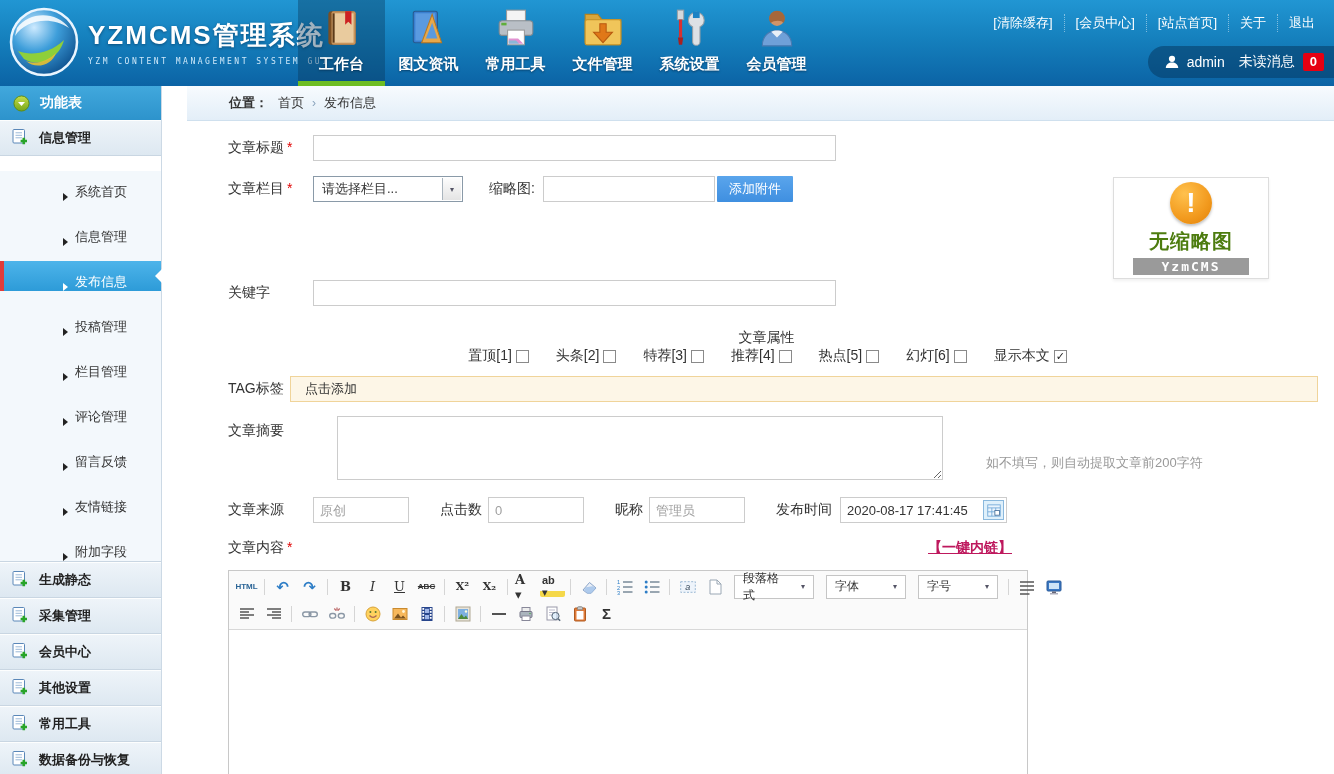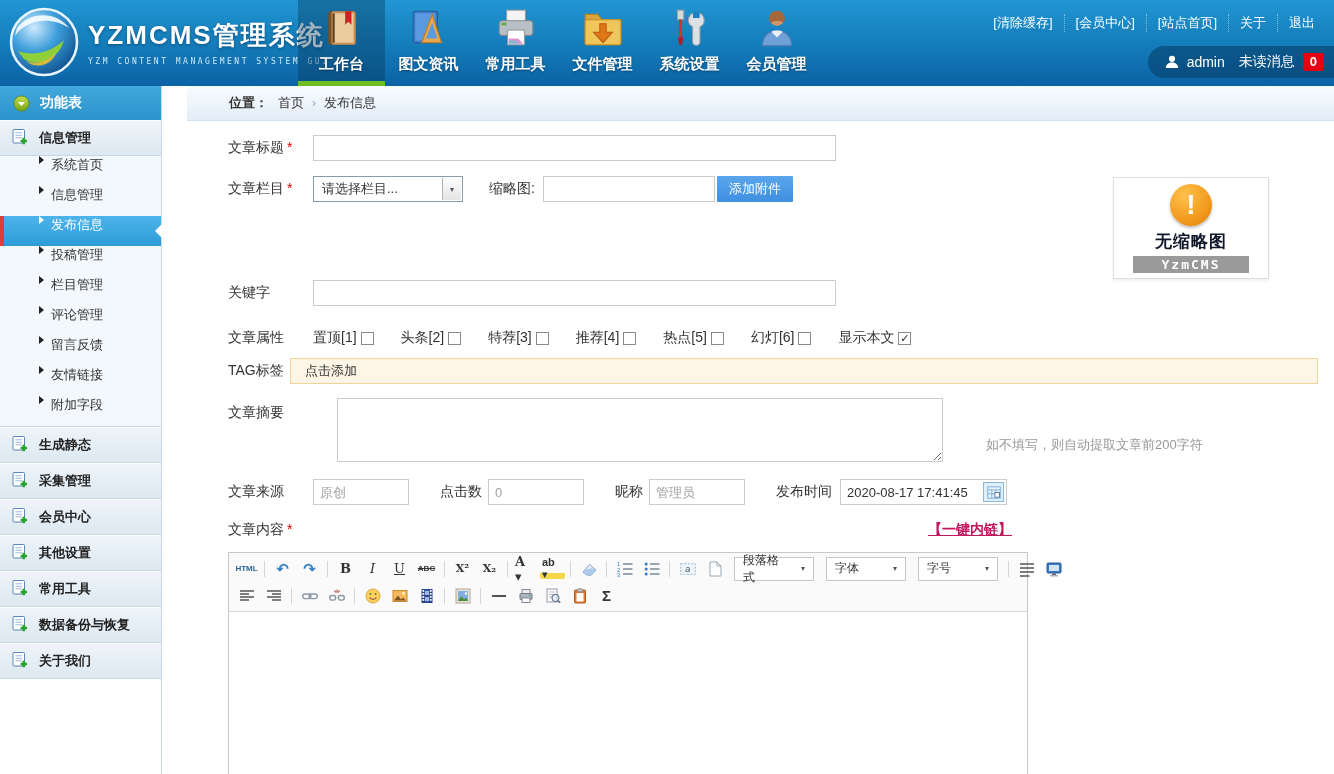--- a/index.html
+++ b/index.html
@@ -35,21 +35,21 @@
   .side-title{height:34px;background:linear-gradient(#41a8dd,#2d93cc);display:flex;align-items:center;
               padding-left:13px;cursor:pointer;}
   .side-title svg{width:17px;height:17px;}
   .side-title-label{color:#fff;font-weight:bold;font-size:14px;margin-left:10px;}
   .side-group{height:36px;box-sizing:border-box;background:linear-gradient(#eef4f9,#dde8f1);
               border-bottom:1px solid #c9d6e2;border-top:1px solid #fdfefe;
               display:flex;align-items:center;padding-left:11px;cursor:pointer;}
   .side-group svg{width:18px;height:18px;}
   .side-group-label{font-size:13px;font-weight:bold;color:#222;margin-left:10px;}
   .side-sub{background:#f3f8fc;border-bottom:1px solid #c9d6e2;}
-  .side-item{height:30px;display:flex;align-items:flex-start;padding-left:39px;cursor:pointer;position:relative;}
+  .side-item{height:30px;display:flex;align-items:flex-end;padding-left:63px;cursor:pointer;position:relative;margin-top:15px;}
   .side-item .tri{width:0;height:0;border-left:5px solid #222;border-top:4px solid transparent;
                   border-bottom:4px solid transparent;margin-right:7px;}
   .side-item-label{font-size:13px;color:#333;}
   .side-item.active{background:linear-gradient(#4db4ea,#2d9bd8);}
   .side-item.active .side-item-label{color:#fff;}
   .side-item.active .tri{border-left-color:#fff;}
   .side-item.active::before{content:"";position:absolute;left:0;top:0;bottom:0;width:4px;background:#e03c3a;}
   .side-item.active::after{content:"";position:absolute;right:-1px;top:50%;margin-top:-7px;
                   border:7px solid transparent;border-right:7px solid #fff;}
   
@@ -78,21 +78,21 @@
                display:flex;align-items:center;justify-content:center;font-size:8px;color:#556;}
   .thumb-label{margin-left:26px;font-size:14px;}
   .in-thumb{width:172px;border:2px solid #4090e2;margin-left:8px;height:26px;}
   .btn-attach{height:26px;border:none;background:linear-gradient(#5aa5ec,#3f8fe0);color:#fff;
               font-size:13px;padding:0 12px;cursor:pointer;margin-left:2px;font-family:inherit;border-radius:1px;}
   .thumb-box{position:absolute;left:926px;top:56px;width:154px;height:100px;border:1px solid #ddd;
              display:flex;flex-direction:column;align-items:center;justify-content:center;box-shadow:0 2px 3px rgba(0,0,0,.06);}
   .warn-circle{width:42px;height:42px;border-radius:50%;background:radial-gradient(circle at 35% 28%,#ffc14d,#f29a1e 60%,#e07f06);
                color:#fff;font-weight:bold;font-size:28px;display:flex;align-items:center;justify-content:center;
                line-height:1;box-shadow:0 2px 3px rgba(0,0,0,.25);}
-  .thumb-t1{font-weight:bold;font-size:17px;color:#0f172a;margin-top:4px;letter-spacing:1px;}
+  .thumb-t1{font-weight:bold;font-size:20px;color:#4d7c0f;margin-top:4px;letter-spacing:1px;}
   .thumb-t2{background:#9a9a9a;color:#fff;font-weight:bold;font-size:13px;letter-spacing:2px;
             padding:1px 29px;margin-top:3px;font-family:"DejaVu Sans Mono",monospace;}
   .attr-item{display:flex;align-items:center;margin-right:27px;font-size:14px;cursor:pointer;}
   .cb{width:13px;height:13px;box-sizing:border-box;border:1px solid #8a8a8a;background:#fff;margin-left:4px;
       font-size:11px;line-height:11px;text-align:center;color:#222;}
   .tag-box{box-sizing:border-box;margin-left:-23px;width:1028px;height:26px;background:#fdf6e7;
            border:1px solid #f0d49a;display:flex;align-items:center;padding-left:14px;color:#333;cursor:text;}
   textarea.summary{box-sizing:border-box;width:606px;height:64px;border:1px solid #ccc;resize:both;
            font-family:inherit;font-size:13px;padding:4px 6px;outline:none;}
   .hint{color:#999;font-size:13px;margin-left:19px;align-self:flex-end;margin-bottom:8px;}
@@ -380,21 +380,21 @@
       <div class="warn-circle">!</div>
       <div class="thumb-t1">无缩略图</div>
       <div class="thumb-t2">YzmCMS</div>
     </div>
 
     <div class="frow" style="margin-top:78px;">
       <span class="flabel">关键字</span>
       <input type="text" class="in-key" style="">
     </div>
 
-    <div class="frow" style="margin-top:23px;">
+    <div class="frow" style="margin-top:23px;flex-direction:column;">
       <span class="flabel">文章属性</span>
       <div id="attrs" style="display:flex;align-items:center;">
           <span class="attr-item">
             <span>置顶[1]</span>
             <span class="cb"></span>
           </span>
           <span class="attr-item">
             <span>头条[2]</span>
             <span class="cb"></span>
           </span>

